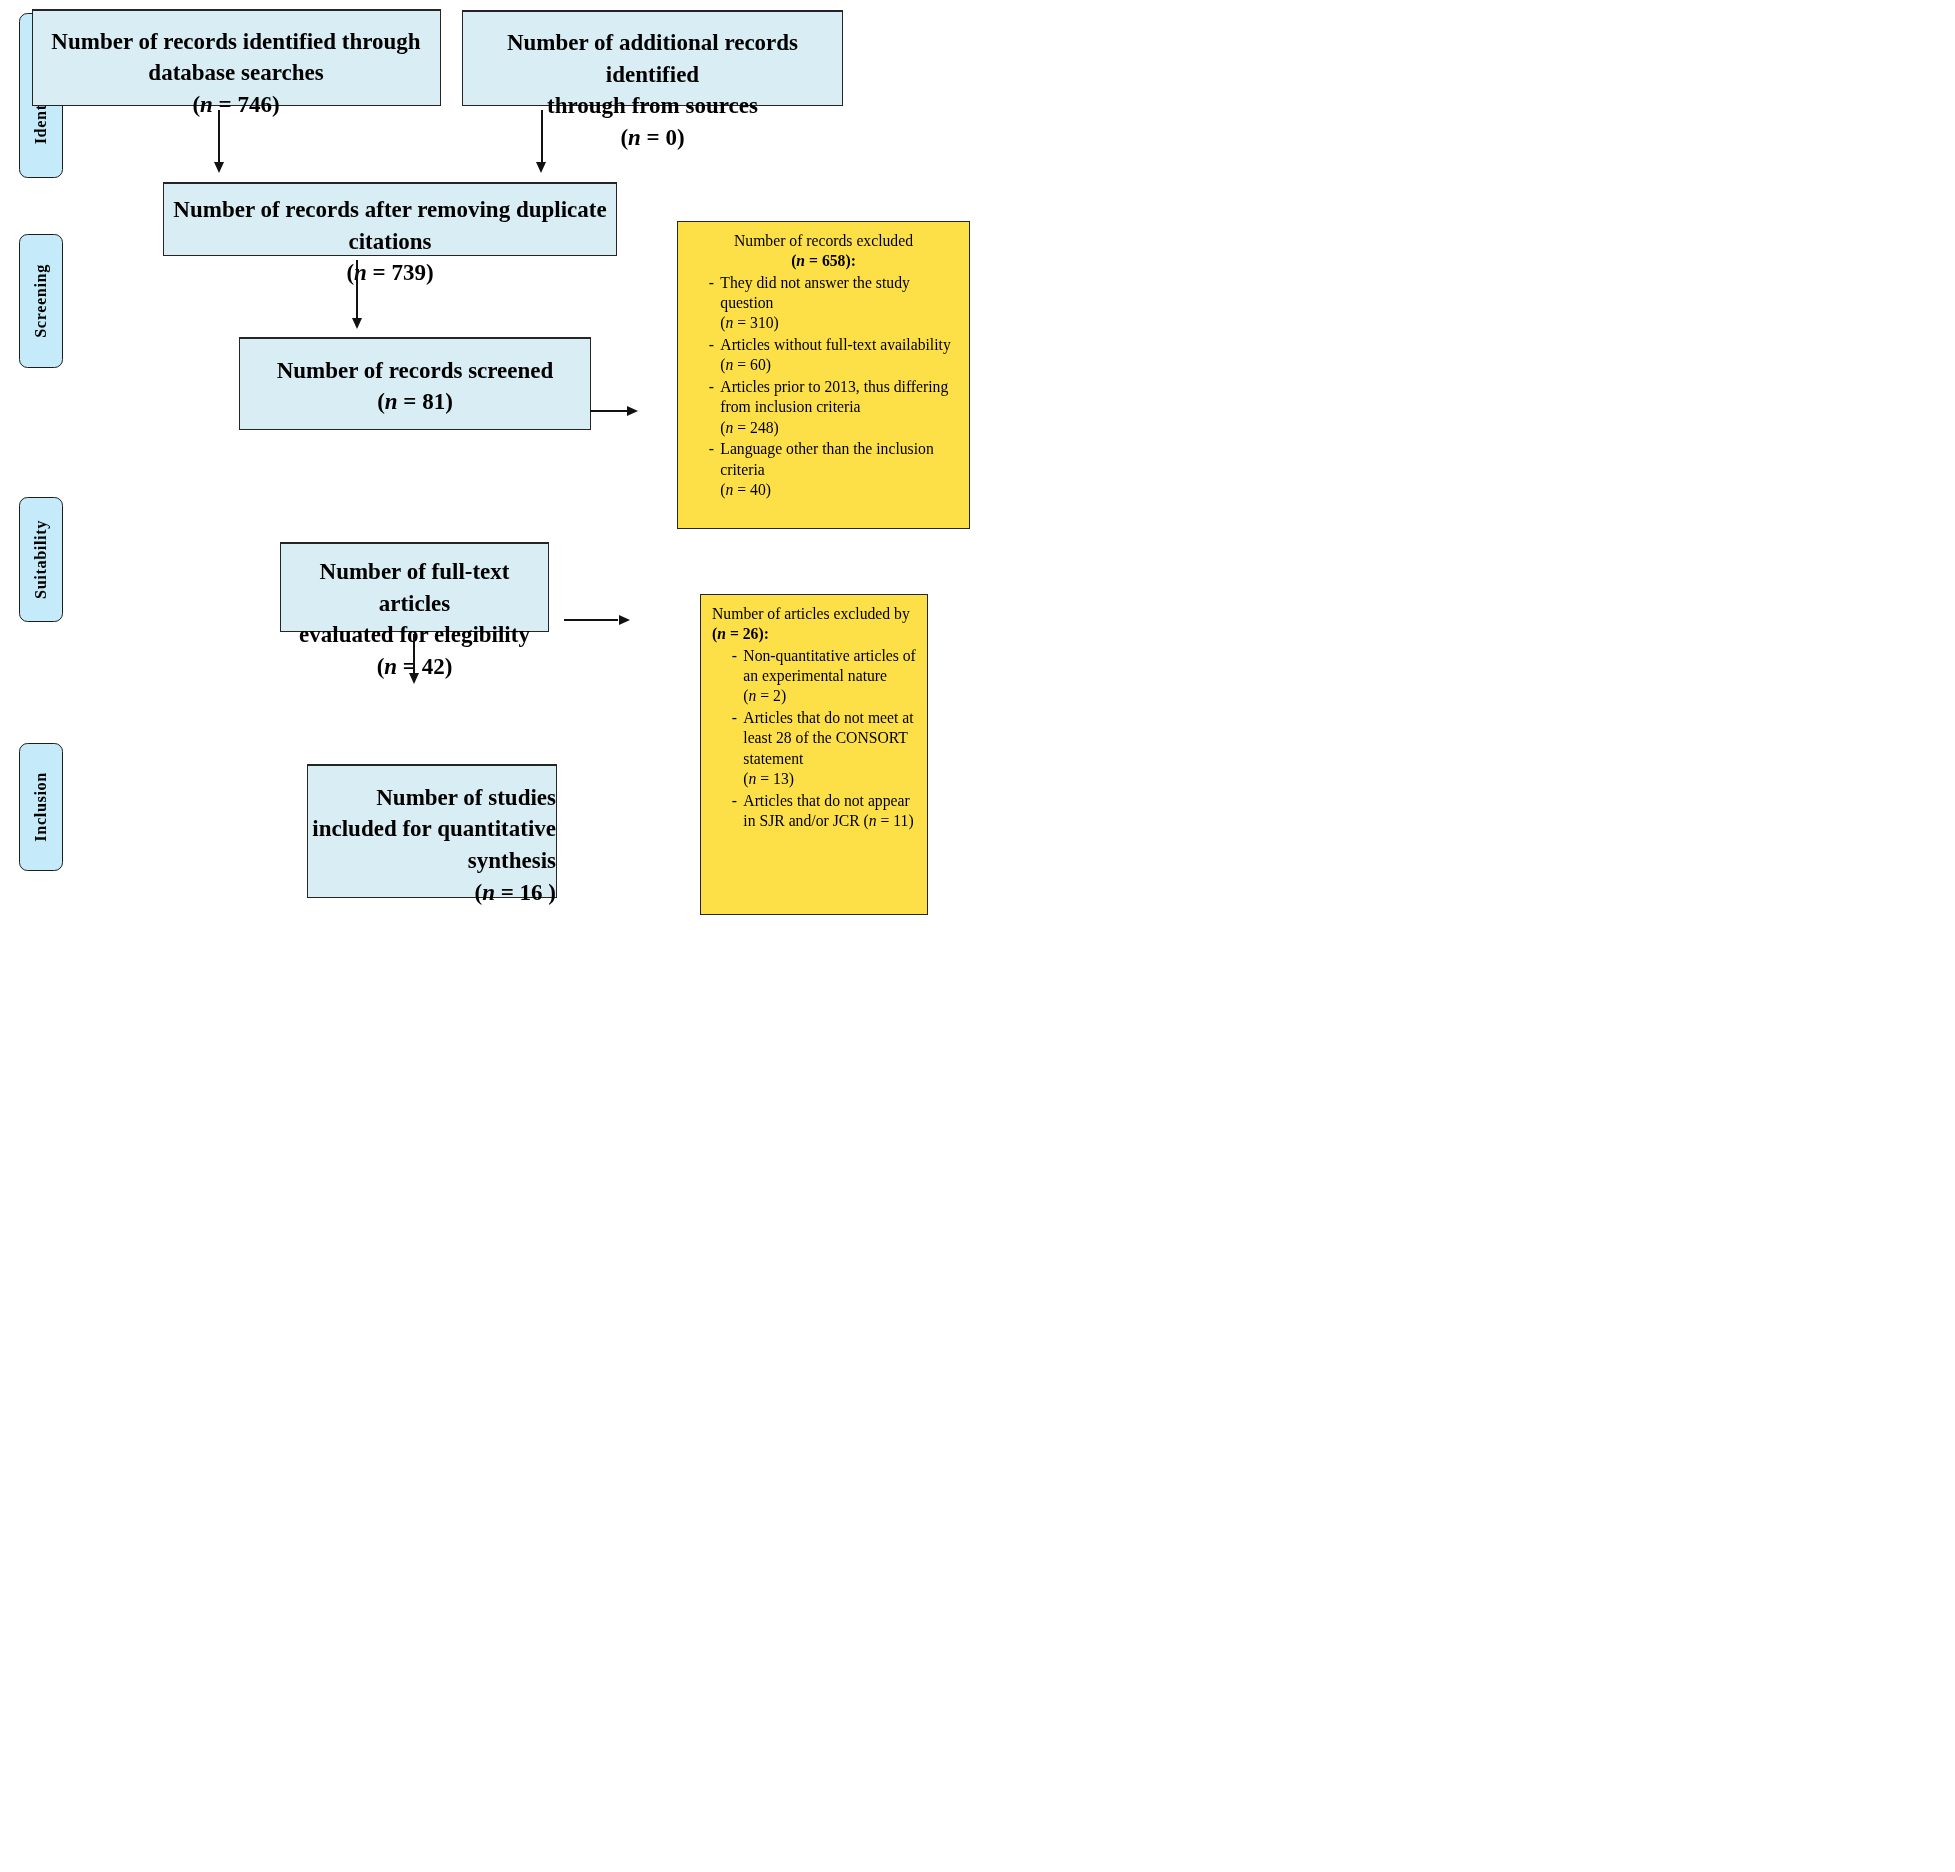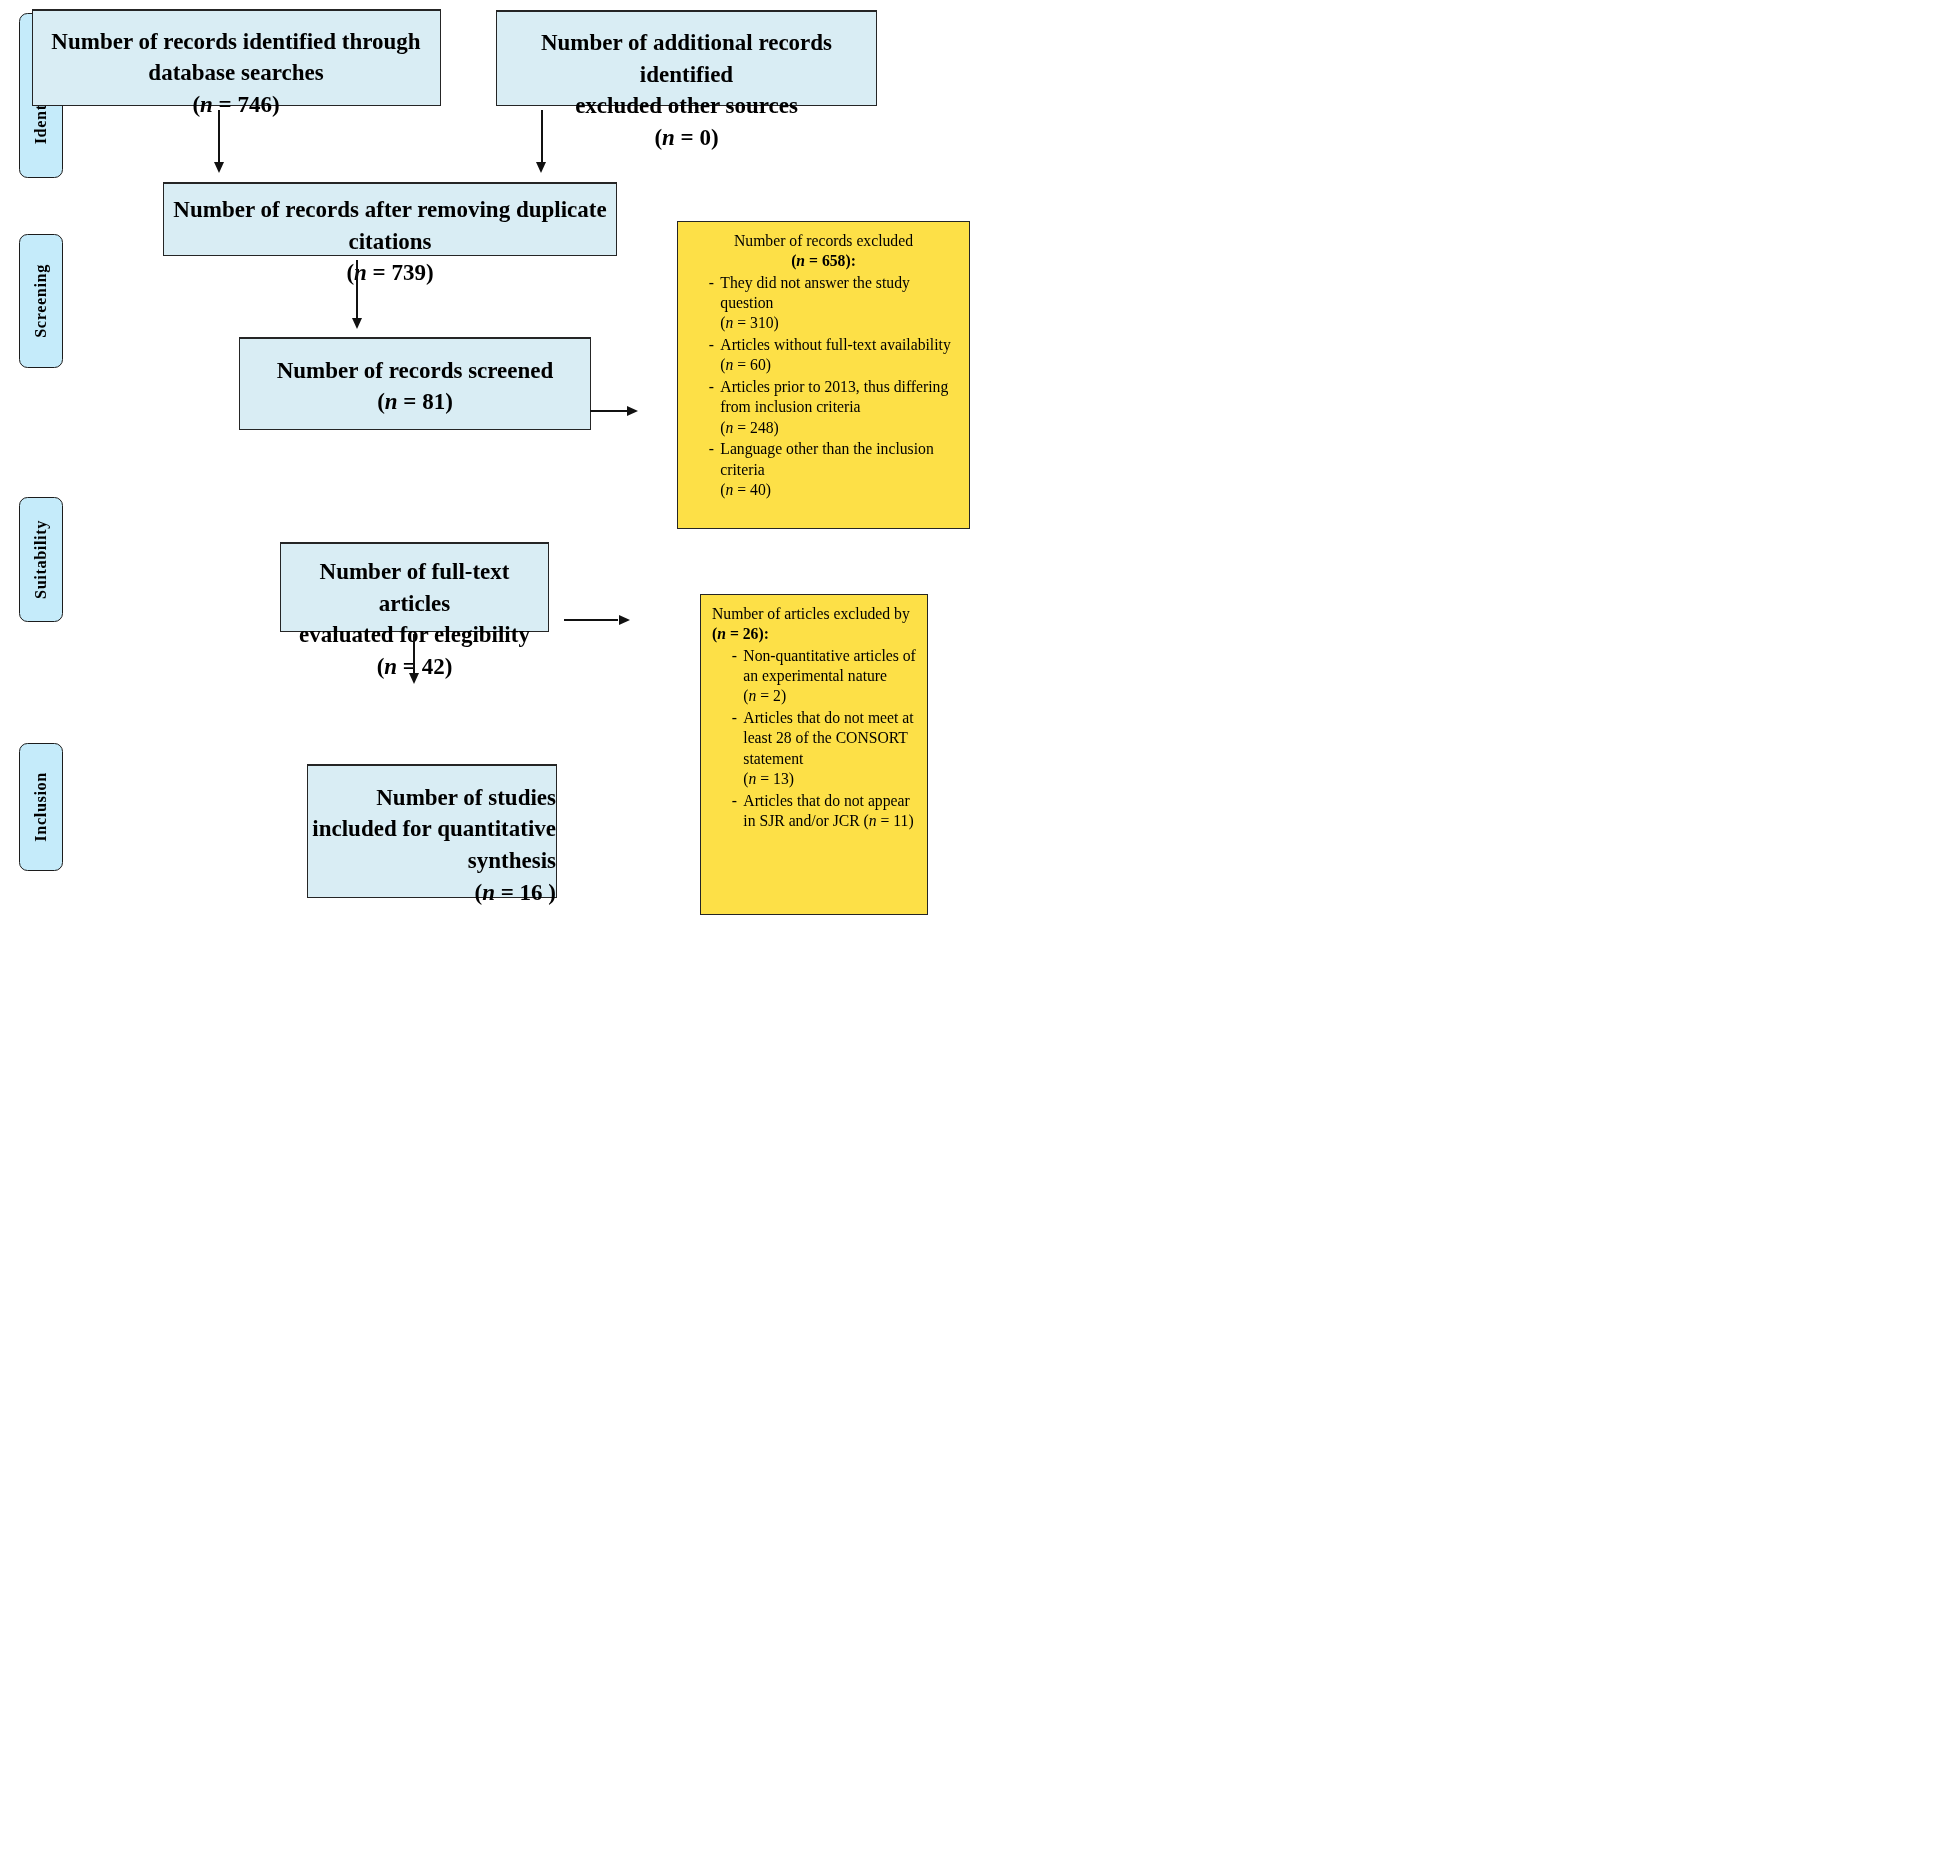--- a/index.html
+++ b/index.html
@@ -25,21 +25,21 @@
   #stage-inclusion{top:743px;height:128px;}
 
   
   .flowbox{
     position:absolute;background:#d9edf4;
     border:1.8px solid #252525;border-top-width:2.4px;
     box-sizing:border-box;text-align:center;
     font-weight:bold;font-size:23px;line-height:1.38;
   }
   #box-identified {left:31.5px;  top:9px;   width:409px;height:97px;padding-top:14.5px;}
-  #box-additional {left:496px; top:10.3px;   width:381px;height:96px;padding-top:14.5px;}
+  #box-additional {left:462px; top:10.3px;   width:381px;height:96px;padding-top:14.5px;}
   #box-dedup      {left:163px; top:182px;  width:454px;height:74px;padding-top:10px;}
   #box-screened   {left:239px; top:337px;  width:352px;height:93px;padding-top:15.7px;text-align:center;}
   #box-fulltext   {left:280px; top:542px;  width:269px;height:90px;padding-top:12px;}
   #box-included   {left:307px; top:764px; width:250px;height:134px;padding-top:15.7px;text-align:right;}
 
   
   .exclbox{
     position:absolute;background:#fde047;border:1.8px solid #252525;
     box-sizing:border-box;font-size:15.7px;line-height:1.3;
     padding:8.5px 11px 6px 11px;
@@ -90,21 +90,21 @@
   <div>
       <div>Number of records identified through</div>
       <div>database searches</div>
     </div>
   <div>(<i>n</i> = 746)</div>
 </div>
 
 <div class="flowbox" id="box-additional">
   <div>
       <div>Number of additional records identified</div>
-      <div>excluded other sources</div>
+      <div>through from sources</div>
     </div>
   <div>(<i>n</i> = 0)</div>
 </div>
 
 <div class="flowbox" id="box-dedup">
   <div>
       <div>Number of records after removing duplicate citations</div>
     </div>
   <div>(<i>n</i> = 739)</div>
 </div>

